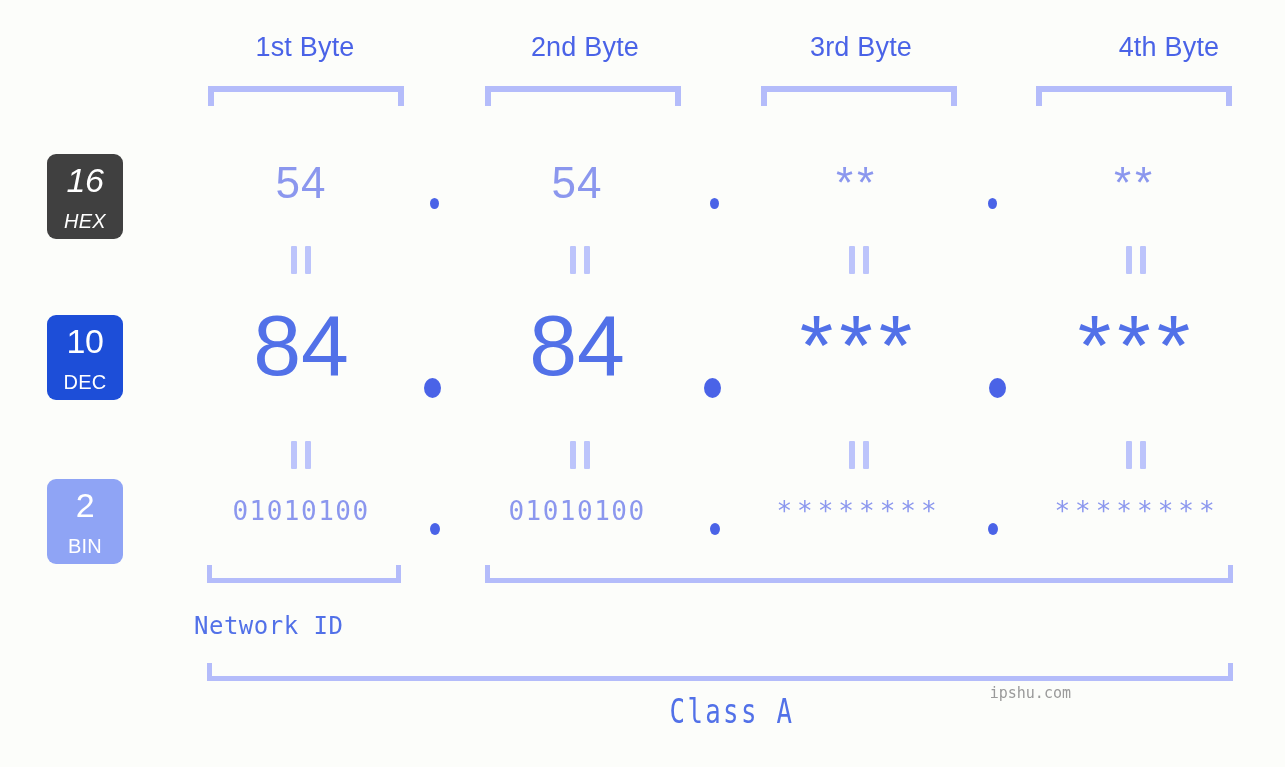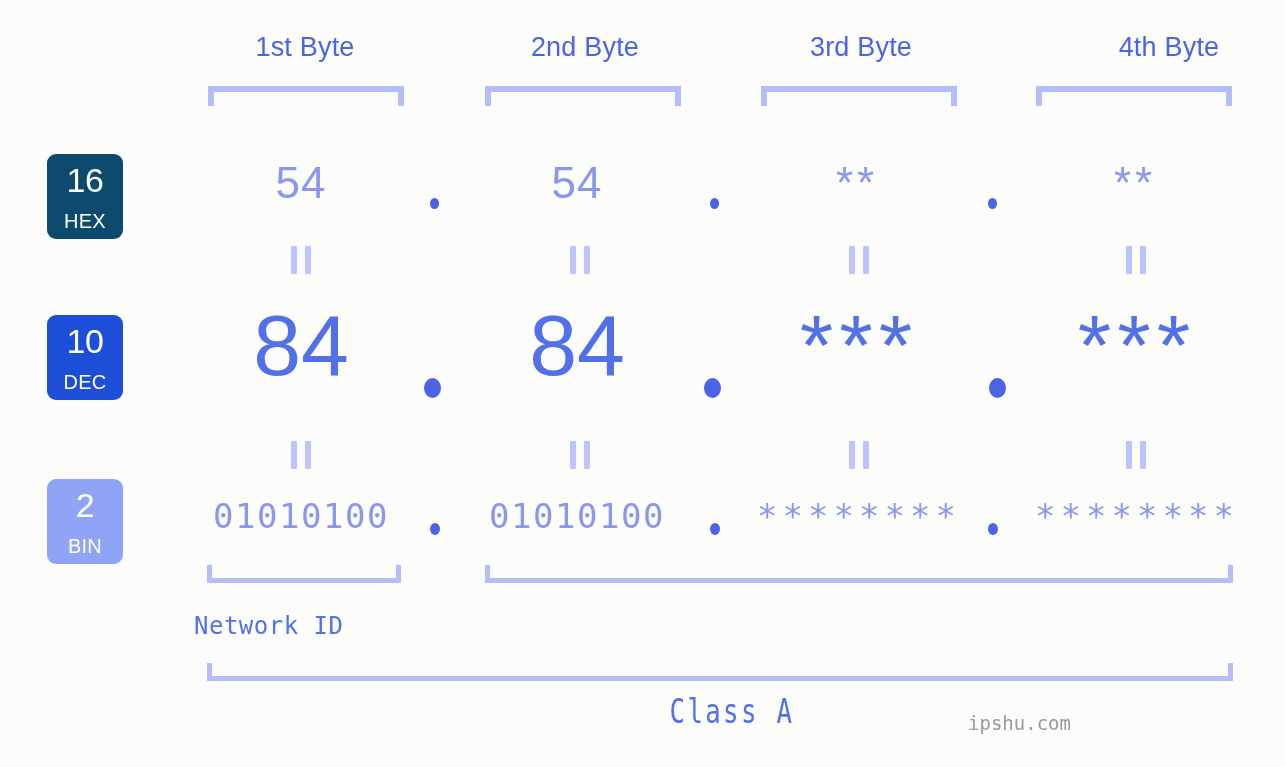--- a/index.html
+++ b/index.html
@@ -72,21 +72,21 @@
     font-size: 34px;
     font-weight: 400;
     letter-spacing: -0.5px;
   }
   .badge .name {
     font-size: 20px;
     font-weight: 400;
     margin-top: 14px;
     letter-spacing: 0.3px;
   }
-  .badge-hex { background: #0c4a6e; top: 154px; }
+  .badge-hex { background: #404040; top: 154px; font-style: italic; }
   .badge-dec { background: #1d4ed8; top: 315px; }
   .badge-bin { background: #8fa4f5; top: 479px; }
 
   
   .cell {
     position: absolute;
     text-align: center;
     white-space: nowrap;
   }
 
@@ -108,21 +108,21 @@
     color: #5271e8;
     letter-spacing: 0px;
     line-height: 1;
   }
   .row-dec .cell.masked { letter-spacing: 6px; }
 
   
   .row-bin .cell {
     top: 496px;
     font-family: "DejaVu Sans Mono", "Liberation Mono", monospace;
-    font-size: 34px;
+    font-size: 26px;
     color: #8b97ee;
     letter-spacing: 1.5px;
   }
   .row-bin .cell.masked { letter-spacing: 5px; }
 
   
   .dot {
     position: absolute;
     border-radius: 50%;
     background: #4a63e7;
@@ -169,23 +169,23 @@
     color: #5271e8;
     letter-spacing: 3px;
     white-space: nowrap;
     transform: scaleX(0.78);
   }
 
   
   .watermark {
     position: absolute;
     right: 16px;
-    top: 712px;
-    font-family: "DejaVu Sans Mono", "Liberation Mono", monospace;
-    font-size: 19px;
+    top: 684px;
+    font-family: "DejaVu Sans Mono", "Liberation Mono", monospace;
+    font-size: 15px;
     color: #9a9a9a;
     letter-spacing: 0px;
     white-space: nowrap;
   }
 </style>
 </head>
 <body>
 
 <div id="canvas">
 

